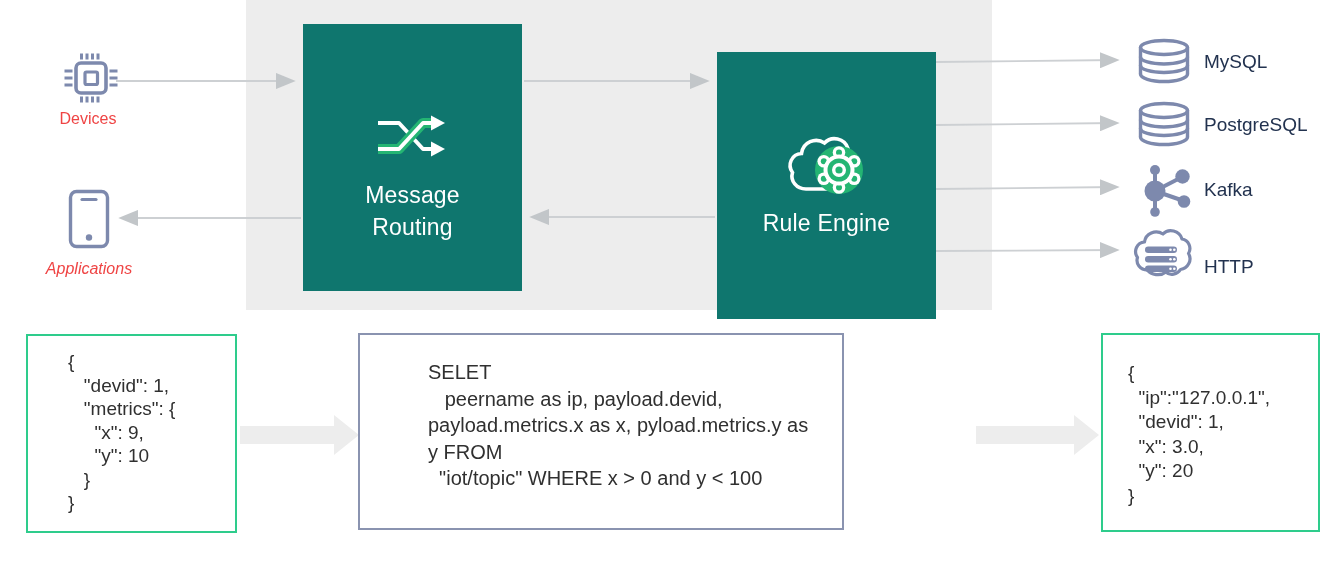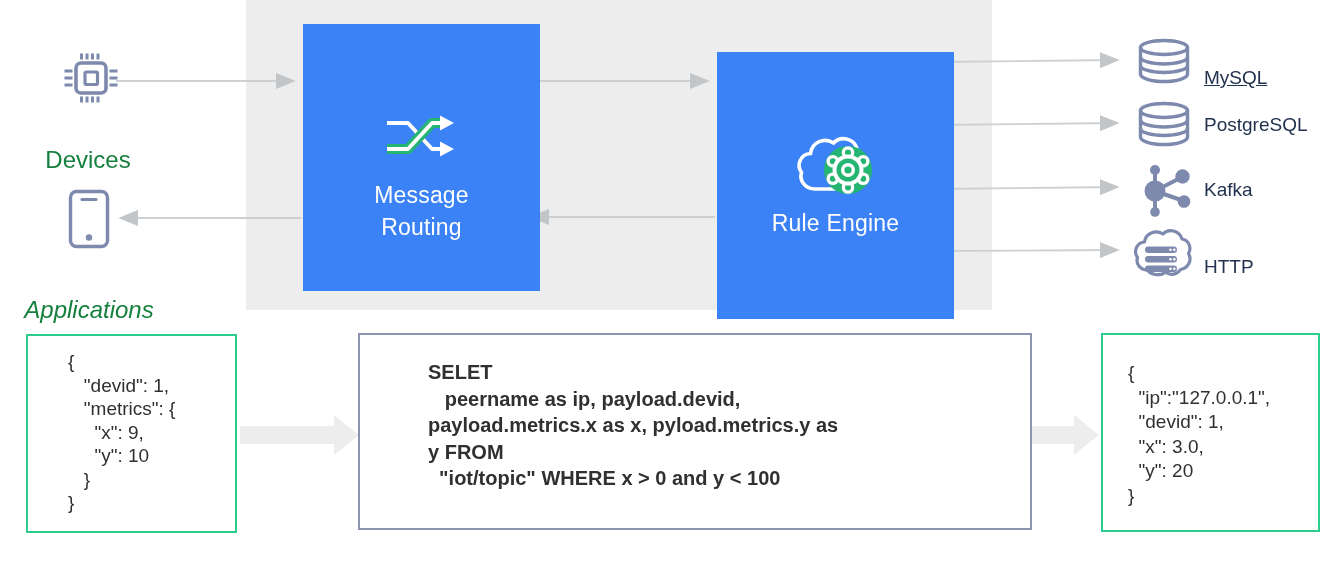--- a/index.html
+++ b/index.html
@@ -1,44 +1,44 @@
 <!DOCTYPE html>
 <html><head>
 <meta charset="utf-8">
 <style>
   html,body{margin:0;padding:0;background:#ffffff;}
   .canvas{
     position:relative;width:1342px;height:582px;background:#ffffff;
     font-family:"Liberation Sans","DejaVu Sans",sans-serif;overflow:hidden;
   }
   .panel{position:absolute;left:246px;top:0;width:746px;height:310px;background:#ededed;}
-  .stage-box{position:absolute;width:237px;height:267px;background:#3b82f6;}
+  .stage-box{position:absolute;width:219px;height:267px;background:#0f766e;}
   .stage-box .stage-label{
     position:absolute;left:0;right:0;top:155px;text-align:center;color:#ffffff;
     font-size:23px;line-height:32px;white-space:pre-line;letter-spacing:.2px;
   }
   #mr-box{left:303px;top:24px;}
   #re-box{left:717px;top:23px;margin-top:29px;}
   .stage-icon{position:absolute;left:50%;transform:translateX(-50%);}
   #mr-box .stage-icon{top:84px;}
   #re-box .stage-icon{top:76px;}
   .node-label{
-    position:absolute;color:#15803d;font-size:24px;line-height:20px;text-align:center;margin-top:41px;
+    position:absolute;color:#ef4444;font-size:16px;line-height:20px;text-align:center;
   }
   .sink-label{
     position:absolute;left:1204px;color:#22324f;font-size:19px;line-height:20px;text-align:left;
   }
   .overlay{position:absolute;left:0;top:0;pointer-events:none;}
   .code-box{position:absolute;background:#ffffff;box-sizing:border-box;}
   .code-box pre{
     position:absolute;margin:0;font-family:"Liberation Sans","DejaVu Sans",sans-serif;
     color:#303030;
   }
   #in-box {left:26px;  top:334px; width:211px; height:199px; border:2px solid #2ecc8c;}
-  #sql-box{left:358px; top:333px; width:674px; height:197px; border:2px solid #8a93b0;font-weight:bold;}
+  #sql-box{left:358px; top:333px; width:486px; height:197px; border:2px solid #8a93b0;}
   #out-box{left:1101px;top:333px; width:219px; height:199px; border:2px solid #2ecc8c;}
   #in-box pre {left:40px;top:14px;font-size:19px;line-height:23.5px;}
   #sql-box pre{left:68px;top:24px;font-size:20px;line-height:26.5px;}
   #out-box pre{left:25px;top:26px;font-size:19px;line-height:24.5px;}
   .abs{position:absolute;}
 </style>
 </head>
 <body>
 
 <div class="canvas">
@@ -131,21 +131,21 @@
 
   <svg class="abs" style="left:1136px;top:38px;" width="56" height="46" viewBox="0 0 56 46">
     <g fill="none" stroke="#7d89ad" stroke-width="3.4" stroke-linecap="round">
       <ellipse cx="28" cy="9.5" rx="23.5" ry="7"></ellipse>
       <path d="M4.5 9.5 V36 M51.5 9.5 V36"></path>
       <path d="M4.5 19 A 23.5 7 0 0 0 51.5 19"></path>
       <path d="M4.5 27.5 A 23.5 7 0 0 0 51.5 27.5"></path>
       <path d="M4.5 36 A 23.5 7.5 0 0 0 51.5 36"></path>
     </g>
   </svg>
-  <div class="sink-label" style="top:68px;text-decoration:underline;">MySQL</div>
+  <div class="sink-label" style="top:52px;">MySQL</div>
 
   <svg class="abs" style="left:1136px;top:101px;" width="56" height="46" viewBox="0 0 56 46">
     <g fill="none" stroke="#7d89ad" stroke-width="3.4" stroke-linecap="round">
       <ellipse cx="28" cy="9.5" rx="23.5" ry="7"></ellipse>
       <path d="M4.5 9.5 V36 M51.5 9.5 V36"></path>
       <path d="M4.5 19 A 23.5 7 0 0 0 51.5 19"></path>
       <path d="M4.5 27.5 A 23.5 7 0 0 0 51.5 27.5"></path>
       <path d="M4.5 36 A 23.5 7.5 0 0 0 51.5 36"></path>
     </g>
   </svg>

